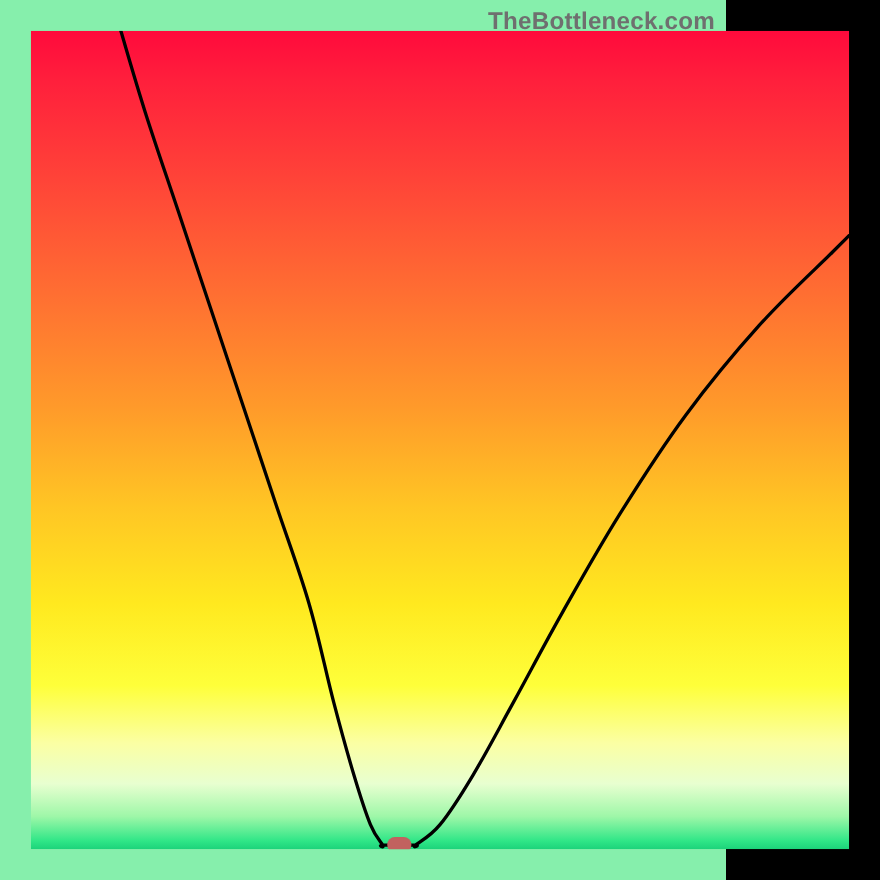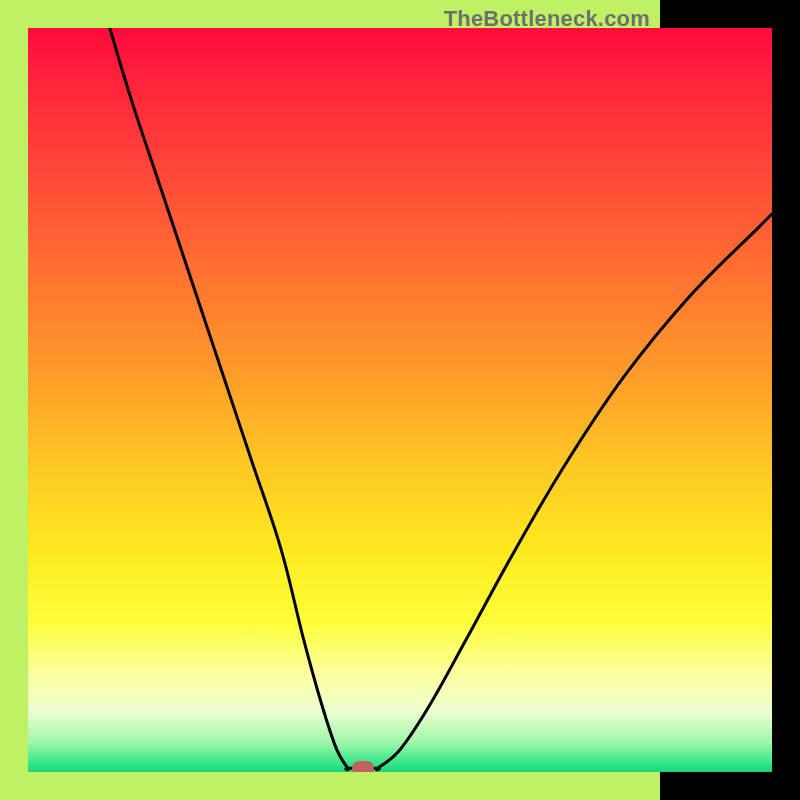--- a/index.html
+++ b/index.html
@@ -10,21 +10,21 @@
     background: #000;
     overflow: hidden;
     font-family: Arial, Helvetica, sans-serif;
   }
   .frame {
     position: absolute;
     left: 0;
     top: 0;
     width: 660px;
     height: 800px;
-    background: #bef264;
+    background: #86efac;
     text-align: right;
   }
   .plot-area {
     position: absolute;
     left: 28px;
     top: 28px;
     width: 744px;
     height: 744px;
     overflow: hidden;
   }

